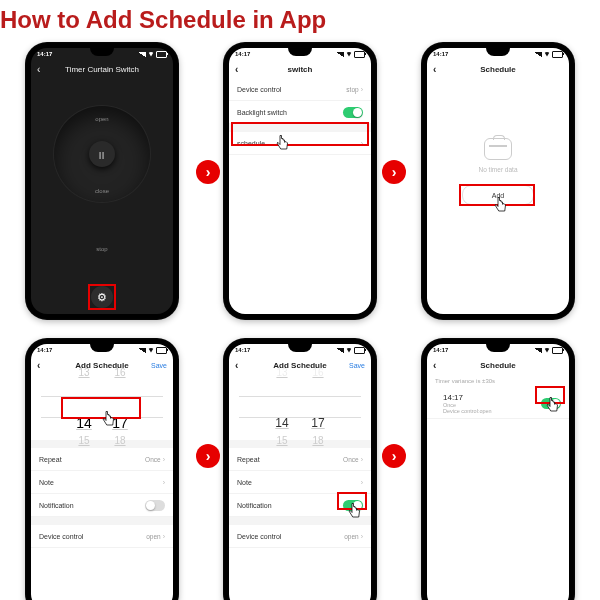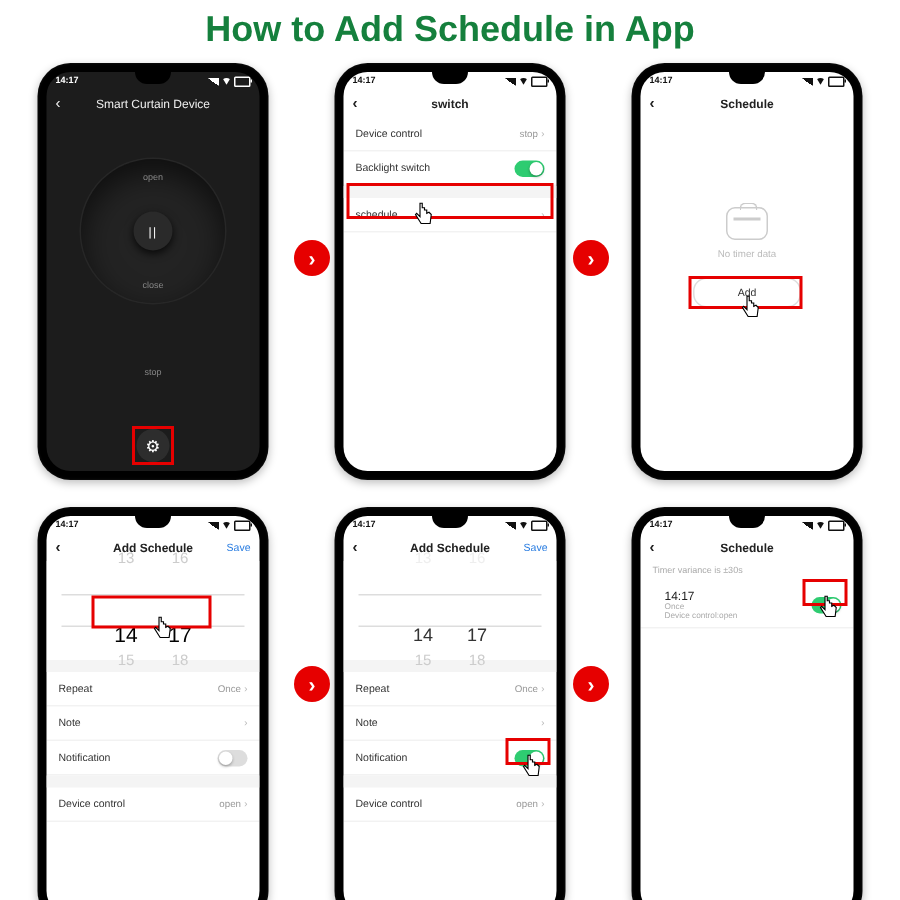--- a/index.html
+++ b/index.html
@@ -6,24 +6,24 @@
     margin: 0;
     padding: 0;
     width: 600px;
     height: 600px;
     background: #fff;
     font-family: -apple-system, Helvetica, Arial, sans-serif;
     color: #222;
     position: relative;
   }
   .title {
-    text-align: center;
+    text-align: left;
     font-size: 24px;
     font-weight: 600;
-    color: #15803d;
+    color: #b91c1c;
     padding-top: 6px;
     padding-bottom: 4px;
   }
   .grid {
     display: flex;
     flex-wrap: wrap;
     justify-content: center;
     gap: 18px 44px;
     padding: 4px 24px;
   }
@@ -180,20 +180,21 @@
     margin-top:12px; width:70px; height:18px; border-radius:9px;
     border:0.5px solid #ddd; display:flex; align-items:center; justify-content:center;
     font-size:7px; color:#333; background:#fff;
   }
   
   .picker {
     height:66px; position:relative;
     display:flex; justify-content:center; align-items:center;
     color:#ccc; font-size:10px;
     background:#fff;
+    text-decoration:underline;
   }
   .picker .col { width:36px; text-align:center; }
   .picker .r { height:18px; line-height:18px; }
   .picker .sel { color:#000; font-size:14px; font-weight:500;margin-top:32px;}
   .picker .lines{
     position:absolute; top:50%; left:10px; right:10px; height:20px;
     transform:translateY(-50%);
     border-top:0.5px solid #ddd; border-bottom:0.5px solid #ddd;
     pointer-events:none;
   }
@@ -215,21 +216,21 @@
       <div class="statusbar dark">
         <span>14:17</span>
         <span class="right">
             <span class="sig"></span>
             <span class="wifi"></span>
             <span class="bat"></span>
           </span>
       </div>
       <div class="header">
         <span class="back">‹</span>
-        <span>Smart Curtain Device</span>
+        <span>Timer Curtain Switch</span>
       </div>
       <div class="dial">
         <span class="lbl top">open</span>
         <div class="center">||</div>
         <span class="lbl bot">close</span>
       </div>
       <div class="stoplbl">stop</div>
       <div class="gear">⚙</div>
       <div class="hl" style="bottom:4px; left:50%; transform:translateX(-50%); width:28px; height:26px;"></div>
     </div>

